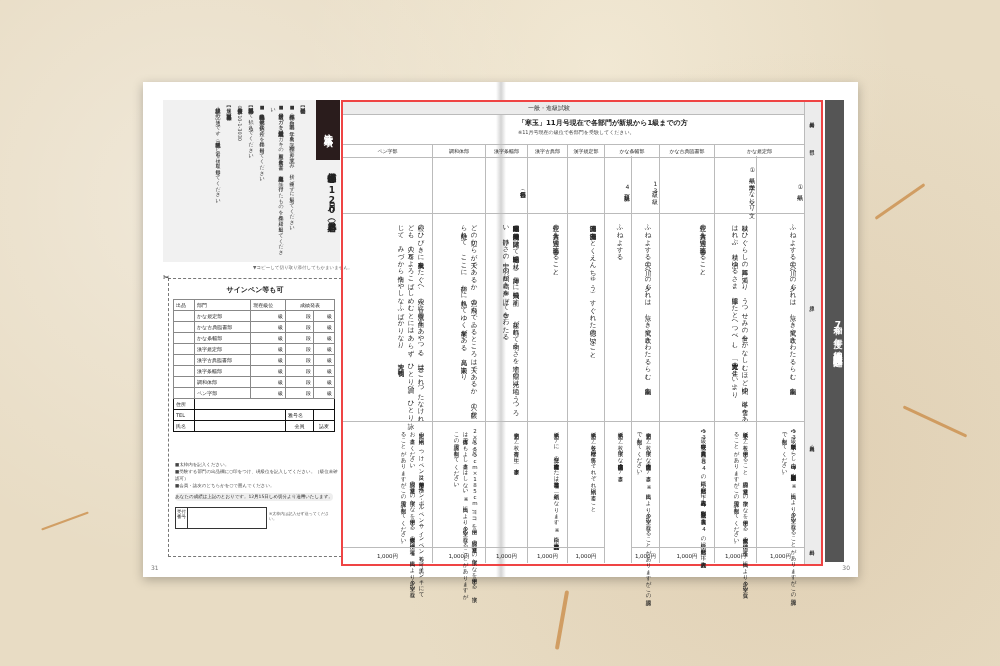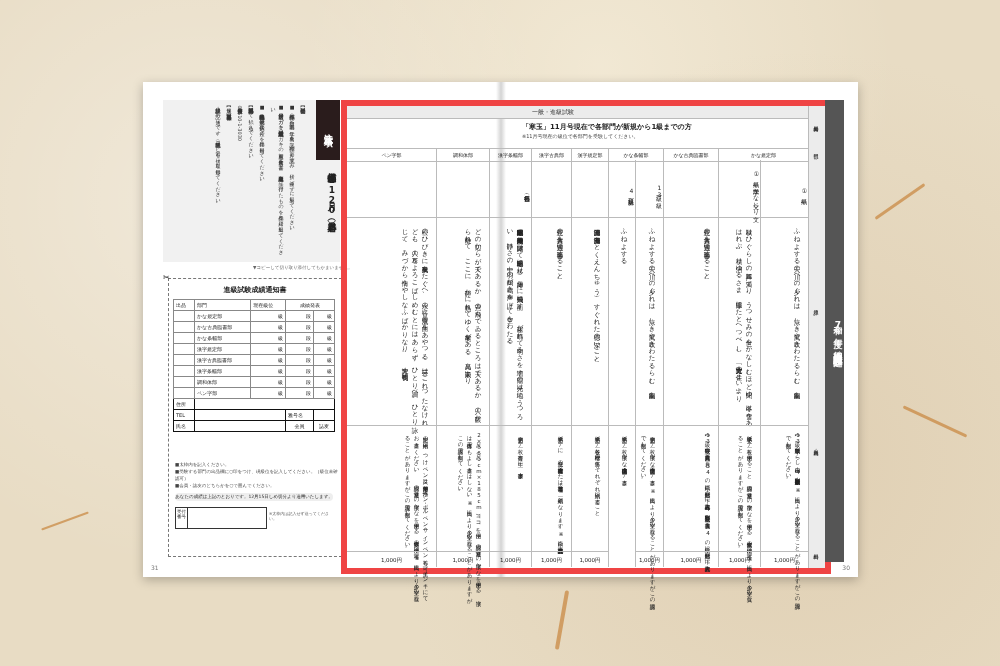--- a/index.html
+++ b/index.html
@@ -30,21 +30,21 @@
   .form-title{text-align:center;font-size:7px;font-weight:bold;margin-top:6px;}
   .grid{position:absolute;left:4px;top:20px;width:162px;border-collapse:collapse;font-size:5px;}
   .grid td{border:1px solid #888;height:10px;padding:0 2px;}
   .grid .thick{border:1.5px solid #111;}
   .form-notes{position:absolute;left:6px;top:182px;font-size:4.5px;line-height:7px;color:#444;}
   .result-bar{position:absolute;left:6px;top:214px;width:158px;height:8px;background:#eee;border-radius:4px;
     font-size:4.5px;line-height:8px;text-align:center;}
   .receipt{position:absolute;left:6px;top:228px;width:90px;height:20px;border:1px solid #333;font-size:4.5px;}
   .receipt-note{position:absolute;left:100px;top:232px;font-size:4px;color:#555;width:65px;}
   
-  .table{position:absolute;left:198px;top:18px;width:478px;height:462px;border:6px solid #ef4444;}
+  .table{position:absolute;left:198px;top:18px;width:478px;height:462px;border:2px solid #ef4444;}
   .band{position:absolute;left:0;top:0;width:100%;height:12px;background:#ececec;border-bottom:1px solid #bbb;}
   .band-label{position:absolute;left:185px;top:2px;font-size:6px;color:#333;}
   .eligibility{position:absolute;left:175px;top:16px;font-size:7px;font-weight:bold;}
   .eligibility-note{position:absolute;left:175px;top:27px;font-size:5px;color:#444;}
   .colhead-row{position:absolute;left:0;top:42px;width:100%;height:12px;border-top:1px solid #bbb;border-bottom:1px solid #bbb;display:flex;}
   .col{border-right:1px solid #bbb;font-size:5px;display:flex;align-items:center;justify-content:center;box-sizing:border-box;}
   .body-row{position:absolute;left:0;top:54px;width:100%;display:flex;}
   .cell{border-right:1px solid #bbb;box-sizing:border-box;position:relative;}
   .sub{position:absolute;top:0;left:0;right:0;height:58px;border-bottom:1px solid #bbb;font-size:6px;display:flex;justify-content:center;padding-top:4px;box-sizing:border-box;}
   .task{position:absolute;top:64px;right:6px;height:200px;font-size:6.5px;line-height:10px;}
@@ -81,21 +81,21 @@
       <div><b>振替口座</b> <span>00510-1-3030</span></div>
       <div><b>【送り先】</b><span>寒玉書道会 展覧会係</span></div>
       <div><span>・試験課題は下記の通りです。進級試験係（コピー可）を切り取り添付してください。</span></div>
     </div>
   </div>
 
   <div class="copy-note">▼コピーして切り取り添付してもかまいません。</div>
 
   <div class="form">
     <span style="position:absolute;left:-6px;top:-6px;font-size:8px;">✂</span>
-    <div class="form-title">進級試験成績通知書</div>
+    <div class="form-title">サインペン等も可</div>
     <table class="grid">
       <tbody>
           <tr>
         <td>出品</td>
         <td>部門</td>
         <td>現在級位</td>
         <td colspan="2" style="text-align:center">成績発表</td>
       </tr>
       <tr>
             <td></td>

